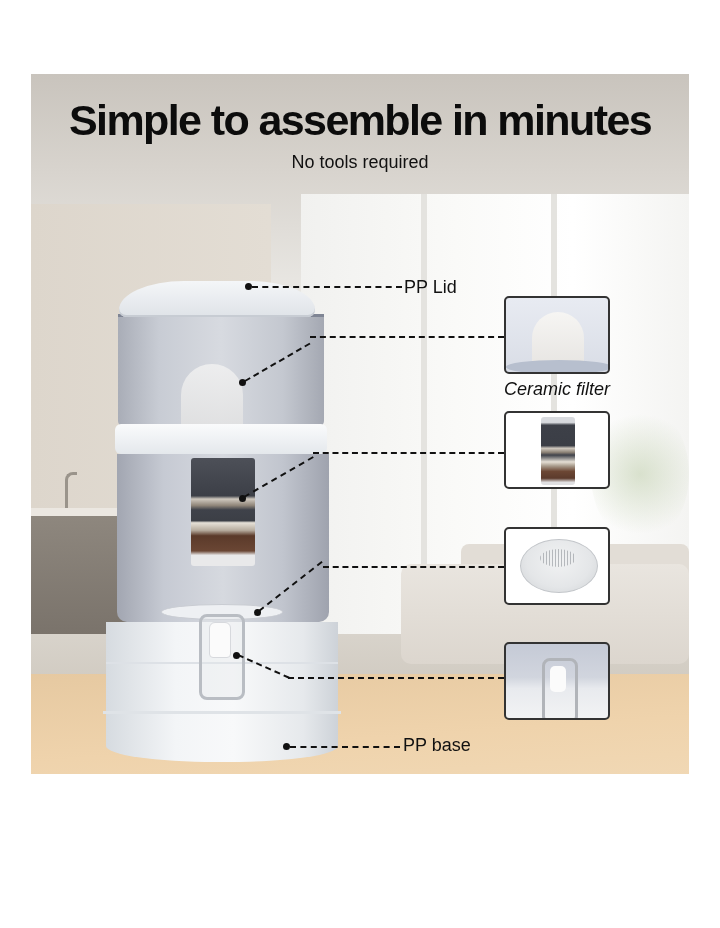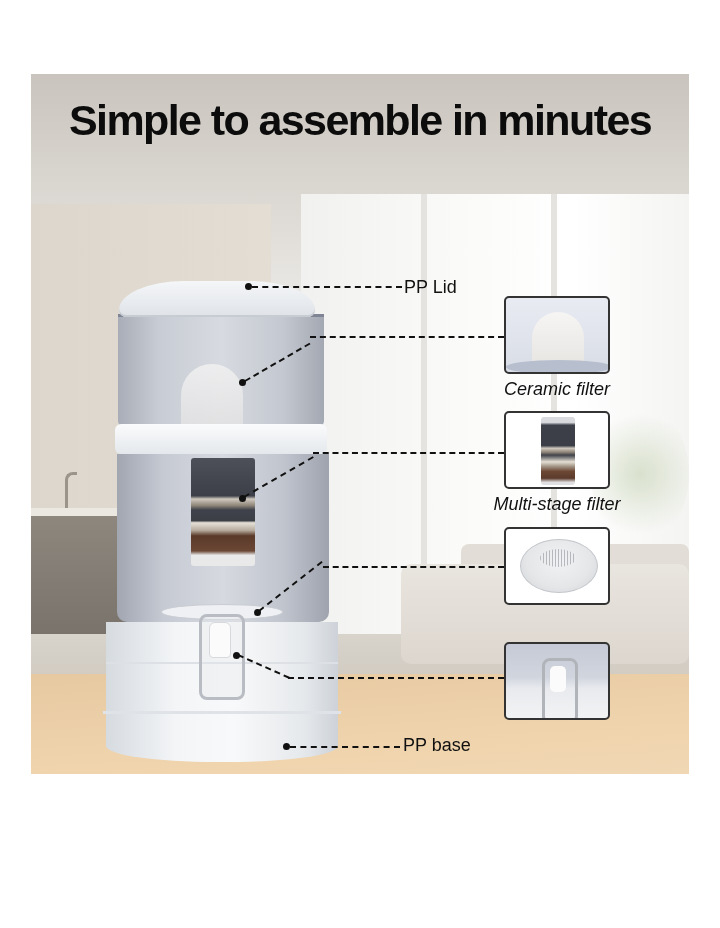--- a/index.html
+++ b/index.html
@@ -88,20 +88,21 @@
   <div class="bg-counter-top"></div>
   <div class="bg-cabinet"></div>
   <div class="bg-floor"></div>
   <div class="bg-sofa-back"></div>
   <div class="bg-sofa"></div>
   <div class="counter"></div>
   <div class="counter-edge"></div>
   <div class="counter-front"></div>
 
   <div class="title">Simple to assemble in minutes</div>
+  <div class="subtitle">No tools required</div>
 
   <div>
     <div class="upper-tank"></div>
     <div class="ceramic"></div>
     <div class="lid"></div>
     <div class="upper-ring"></div>
     <div class="lower-tank"></div>
     <div class="cartridge"></div>
     <div class="base"></div>
     <div class="base-band1"></div>
@@ -137,21 +138,20 @@
 
   <div class="thumb t-ceramic" style="top:222px">
     <div class="dome"></div>
     <div class="plate"></div>
   </div>
   <div class="thumb-label" style="top:305px">Ceramic filter</div>
 
   <div class="thumb t-multi" style="top:337px">
     <div class="cart"></div>
   </div>
-  <div class="thumb-label" style="top:420px">Multi-stage filter</div>
 
   <div class="thumb t-mesh" style="top:453px">
     <div class="disc"></div>
     <div class="grid"></div>
   </div>
 
   <div class="thumb t-tap" style="top:568px">
     <div class="guard"></div>
     <div class="valve"></div>
   </div>

